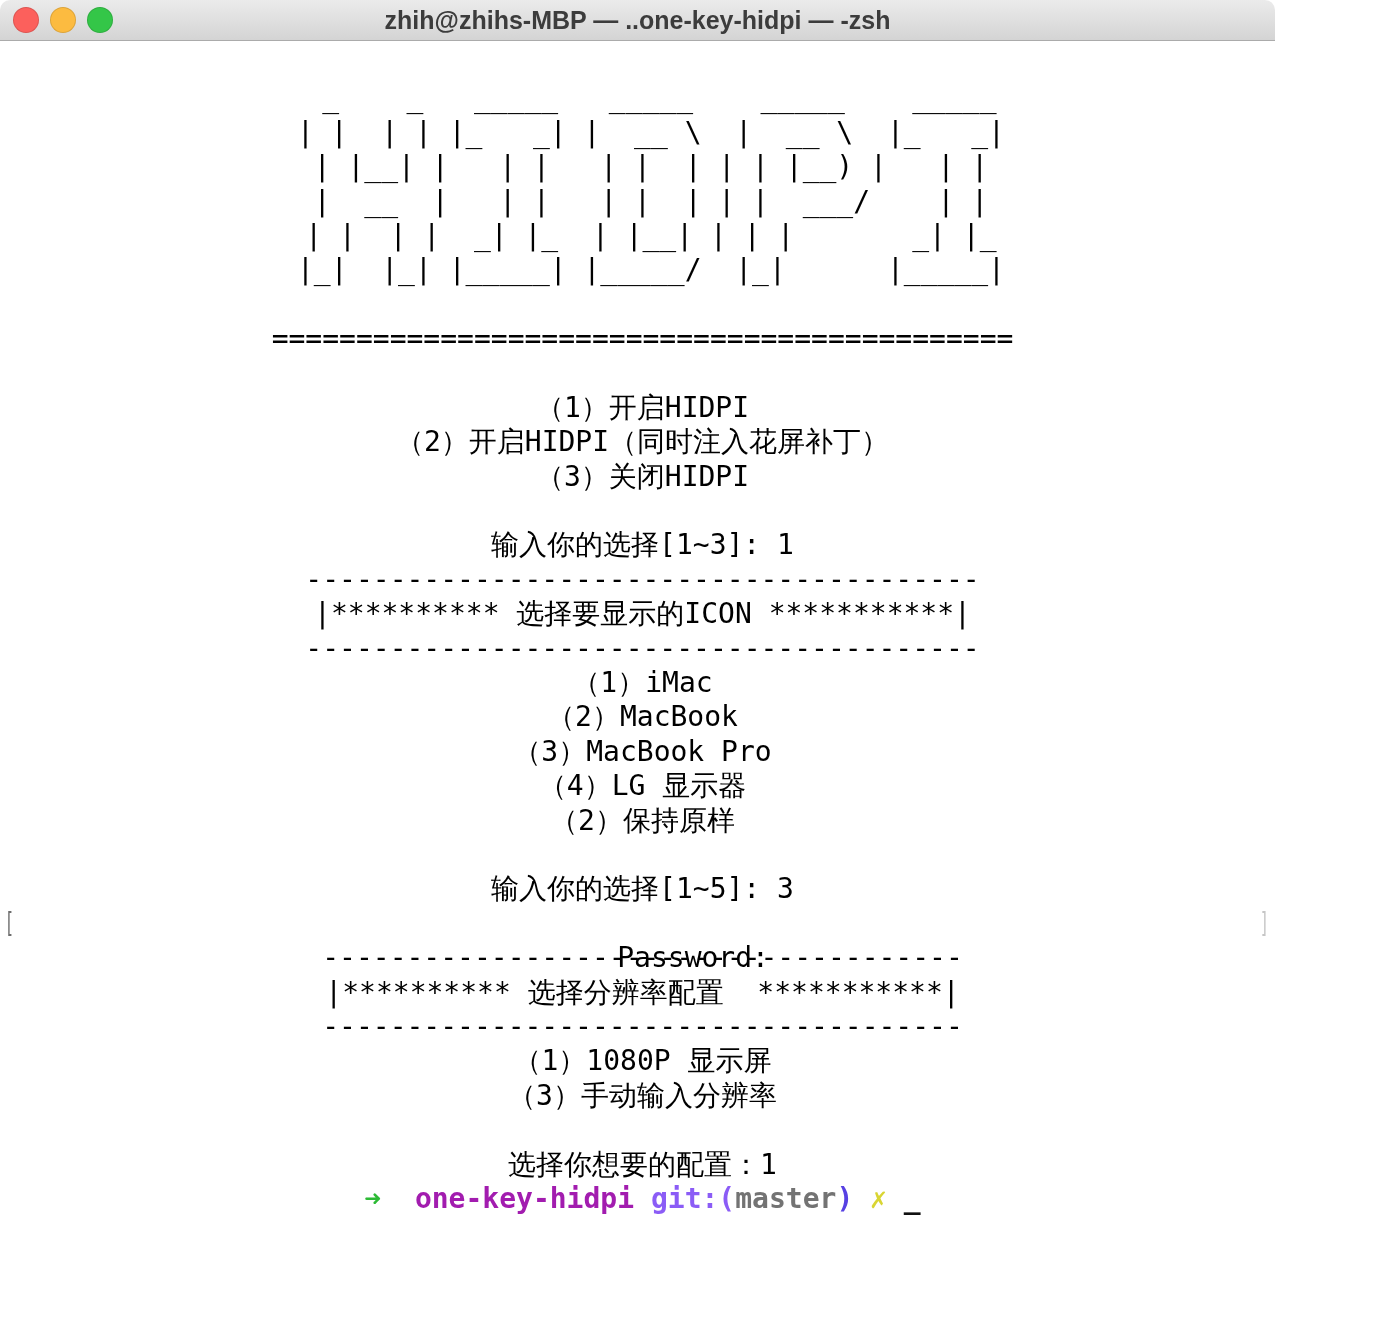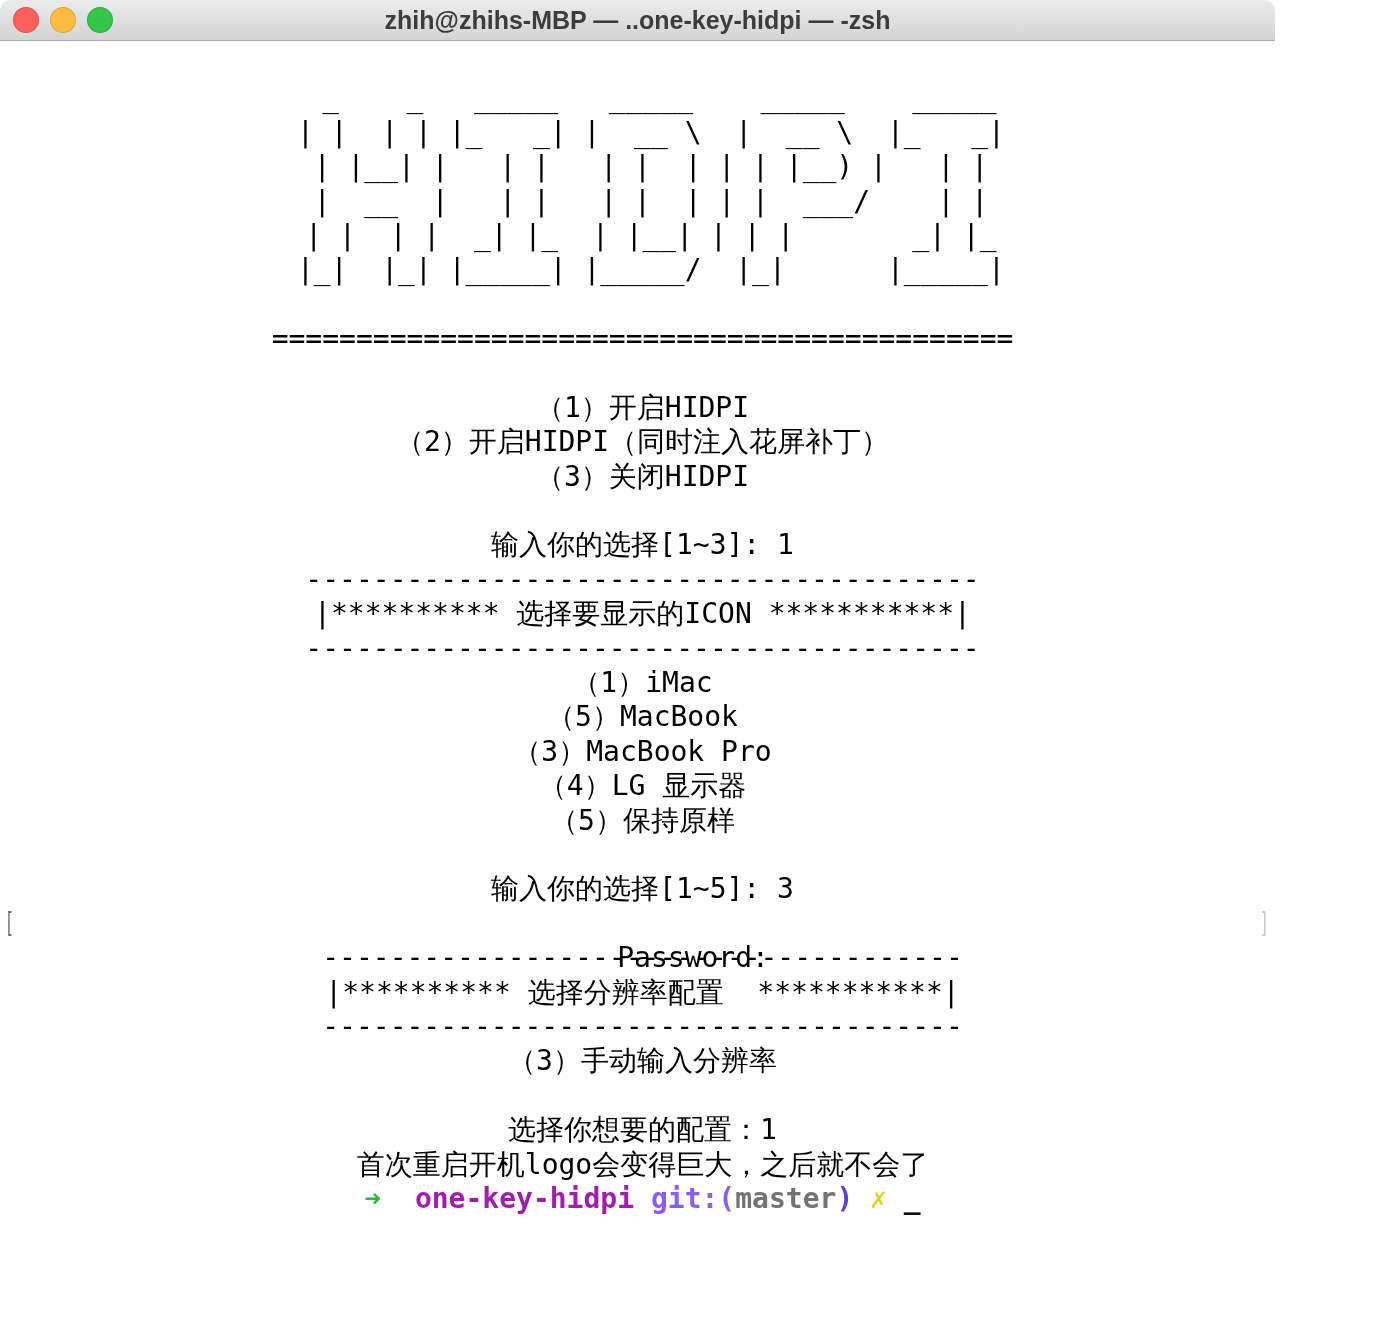--- a/index.html
+++ b/index.html
@@ -87,32 +87,32 @@
     <div class="row"></div>
     <div class="row">（1）开启HIDPI</div>
     <div class="row">（2）开启HIDPI（同时注入花屏补丁）</div>
     <div class="row">（3）关闭HIDPI</div>
     <div class="row"></div>
     <div class="row">输入你的选择[1~3]: 1</div>
     <div class="row">----------------------------------------</div>
     <div class="row">|********** 选择要显示的ICON ***********|</div>
     <div class="row">----------------------------------------</div>
     <div class="row">（1）iMac</div>
-    <div class="row">（5）MacBook</div>
+    <div class="row">（2）MacBook</div>
     <div class="row">（3）MacBook Pro</div>
     <div class="row">（4）LG 显示器</div>
-    <div class="row">（5）保持原样</div>
+    <div class="row">（2）保持原样</div>
     <div class="row"></div>
     <div class="row">输入你的选择[1~5]: 3</div>
     <div class="row">
       <span class="mark mark-left">[</span><span>Password:</span><span class="mark mark-right">]</span>
     </div>
     <div class="row">--------------------------------------</div>
     <div class="row">|********** 选择分辨率配置  ***********|</div>
     <div class="row">--------------------------------------</div>
+    <div class="row">（1）1080P 显示屏</div>
     <div class="row">（3）手动输入分辨率</div>
     <div class="row"></div>
     <div class="row">选择你想要的配置：1</div>
-    <div class="row">首次重启开机logo会变得巨大，之后就不会了</div>
     <div class="row prompt-row"><span style="color: rgb(44, 186, 53);">➜  </span><span style="color: #a21caf;">one-key-hidpi </span><span style="color: #8b5cf6;">git:(</span><span style="color: #737373;">master</span><span style="color: rgb(87, 65, 227);">) </span><span style="color: rgb(217, 213, 51);">✗ </span><span style="color: rgb(17, 17, 17);">_</span></div>
   </div>
 
 </div>
 
 </body></html>

